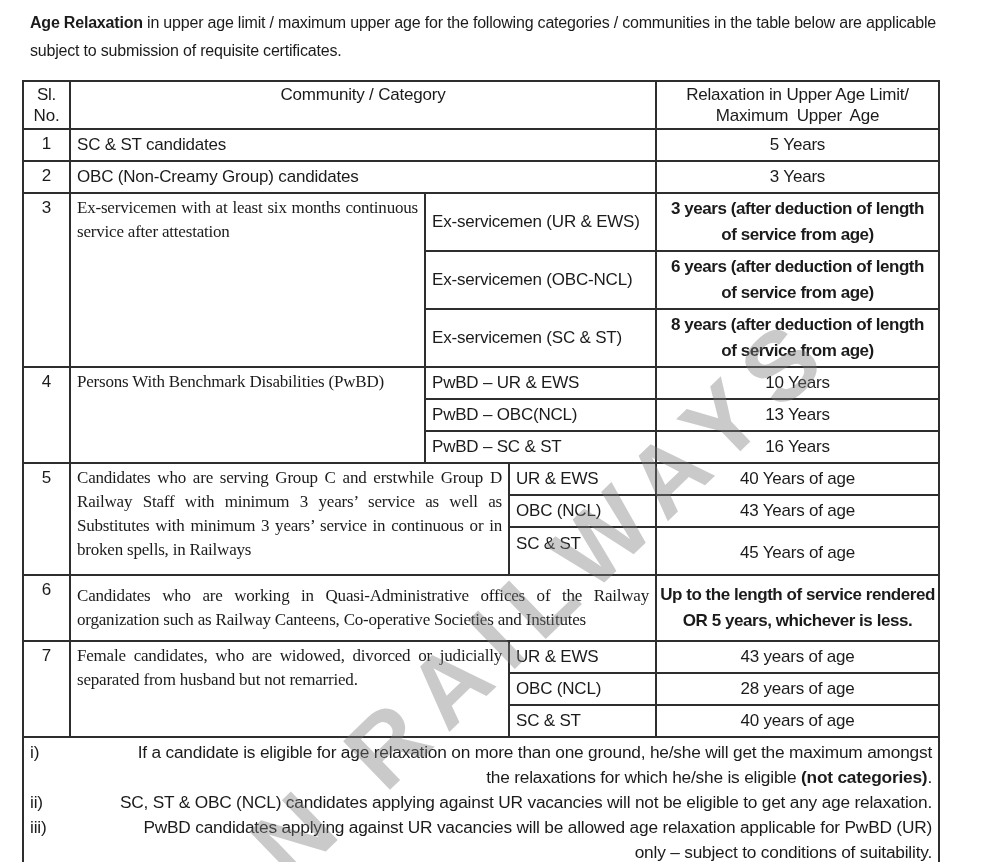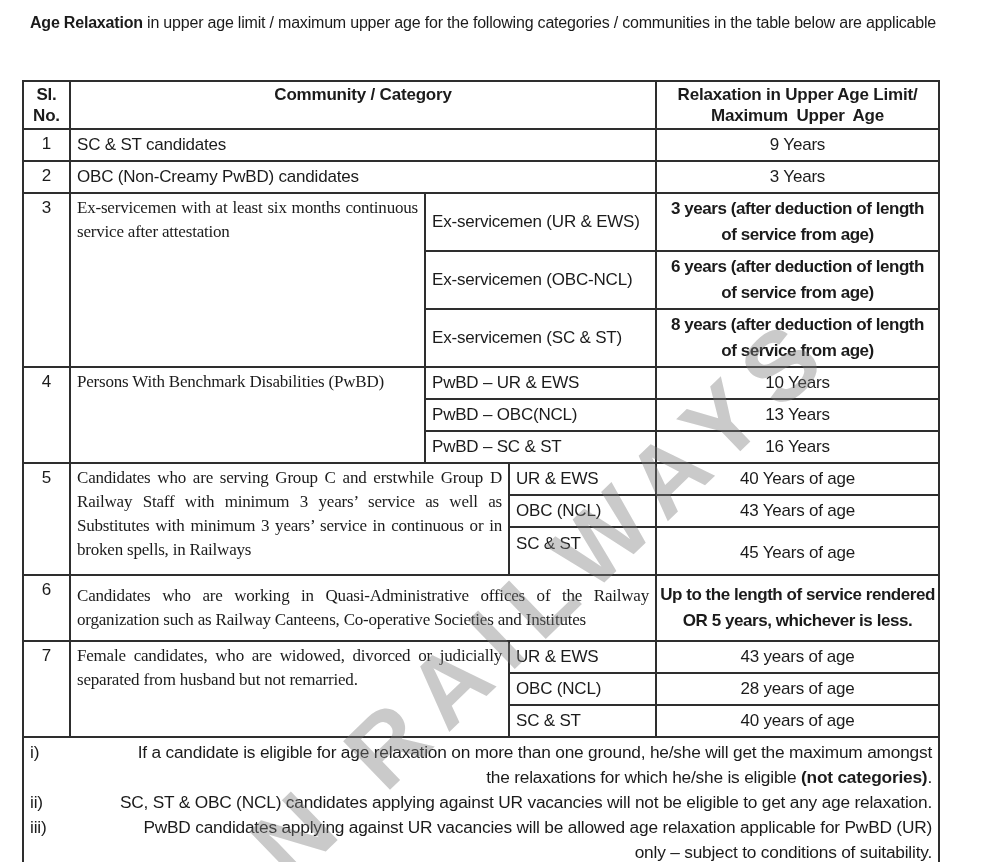--- a/index.html
+++ b/index.html
@@ -12,21 +12,21 @@
   
   .intro{position:absolute;left:30px;top:9px;width:948px;font-size:16px;line-height:28px;}
   
   table.tbl{
     position:absolute;left:22px;top:80px;width:916px;
     border-collapse:collapse;table-layout:fixed;
     font-size:17px;line-height:24px;
   }
   table.tbl td{border:2px solid #2e2e2e;padding:2px 6px;overflow:hidden;}
   td.no{text-align:center;vertical-align:top;padding-top:3px;}
-  td.hc{text-align:center;vertical-align:top;font-weight:bold;padding-top:3px;line-height:21px;}
+  td.hc{text-align:center;vertical-align:top;font-weight:normal;padding-top:3px;line-height:21px;}
   td.desc{text-align:justify;vertical-align:top;padding:2px 8px;font-family:Liberation Serif, serif;}
   td.catl{text-align:left;vertical-align:middle;padding-left:10px;margin-left:48px;}
   td.catc{text-align:left;vertical-align:middle;}
   td.rel{text-align:center;vertical-align:middle;line-height:26px;}
   td.tight{letter-spacing:-0.45px;font-weight:bold;}
   .wsp{word-spacing:4px;}
   
   td.notes{vertical-align:top;padding:4px 8px 0 10px;font-size:17.3px;line-height:25px;}
   .note{display:flex;}
   .nlabel{flex:none;width:30px;}
@@ -39,20 +39,21 @@
     transform:rotate(-44deg);transform-origin:0 50%;
   }
 </style>
 </head>
 <body>
 
 <div class="page">
 
   <div class="intro">
     <div><span class="b">Age Relaxation</span><span> in upper age limit / maximum upper age for the following categories / communities in the table below are applicable</span></div>
+    <div>subject to submission of requisite certificates.</div>
   </div>
 
   <table class="tbl">
     <colgroup>
       <col style="width:47px">
         <col style="width:355px">
         <col style="width:84px">
         <col style="width:147px">
         <col style="width:283px">
     </colgroup>
@@ -66,26 +67,26 @@
       <td class="hc" colspan="3">Community / Category</td>
       <td class="hc">
         <div>Relaxation in Upper Age Limit/</div>
         <div class="wsp">Maximum Upper Age</div>
       </td>
     </tr>
 
     <tr style="height:30px">
       <td class="no">1</td>
       <td class="catl" colspan="3">SC &amp; ST candidates</td>
-      <td class="rel">9 Years</td>
+      <td class="rel">5 Years</td>
     </tr>
 
     <tr style="height:30px">
       <td class="no">2</td>
-      <td class="catl" colspan="3">OBC (Non-Creamy PwBD) candidates</td>
+      <td class="catl" colspan="3">OBC (Non-Creamy Group) candidates</td>
       <td class="rel">3 Years</td>
     </tr>
 
     <tr style="height:55px">
       <td class="no" rowspan="3">3</td>
       <td class="desc" rowspan="3">Ex-servicemen with at least six months continuous service after attestation</td>
       <td class="catl" colspan="2">Ex-servicemen (UR &amp; EWS)</td>
       <td class="rel tight">3 years (after deduction of length of service from age)</td>
     </tr>
     <tr style="height:57px">

